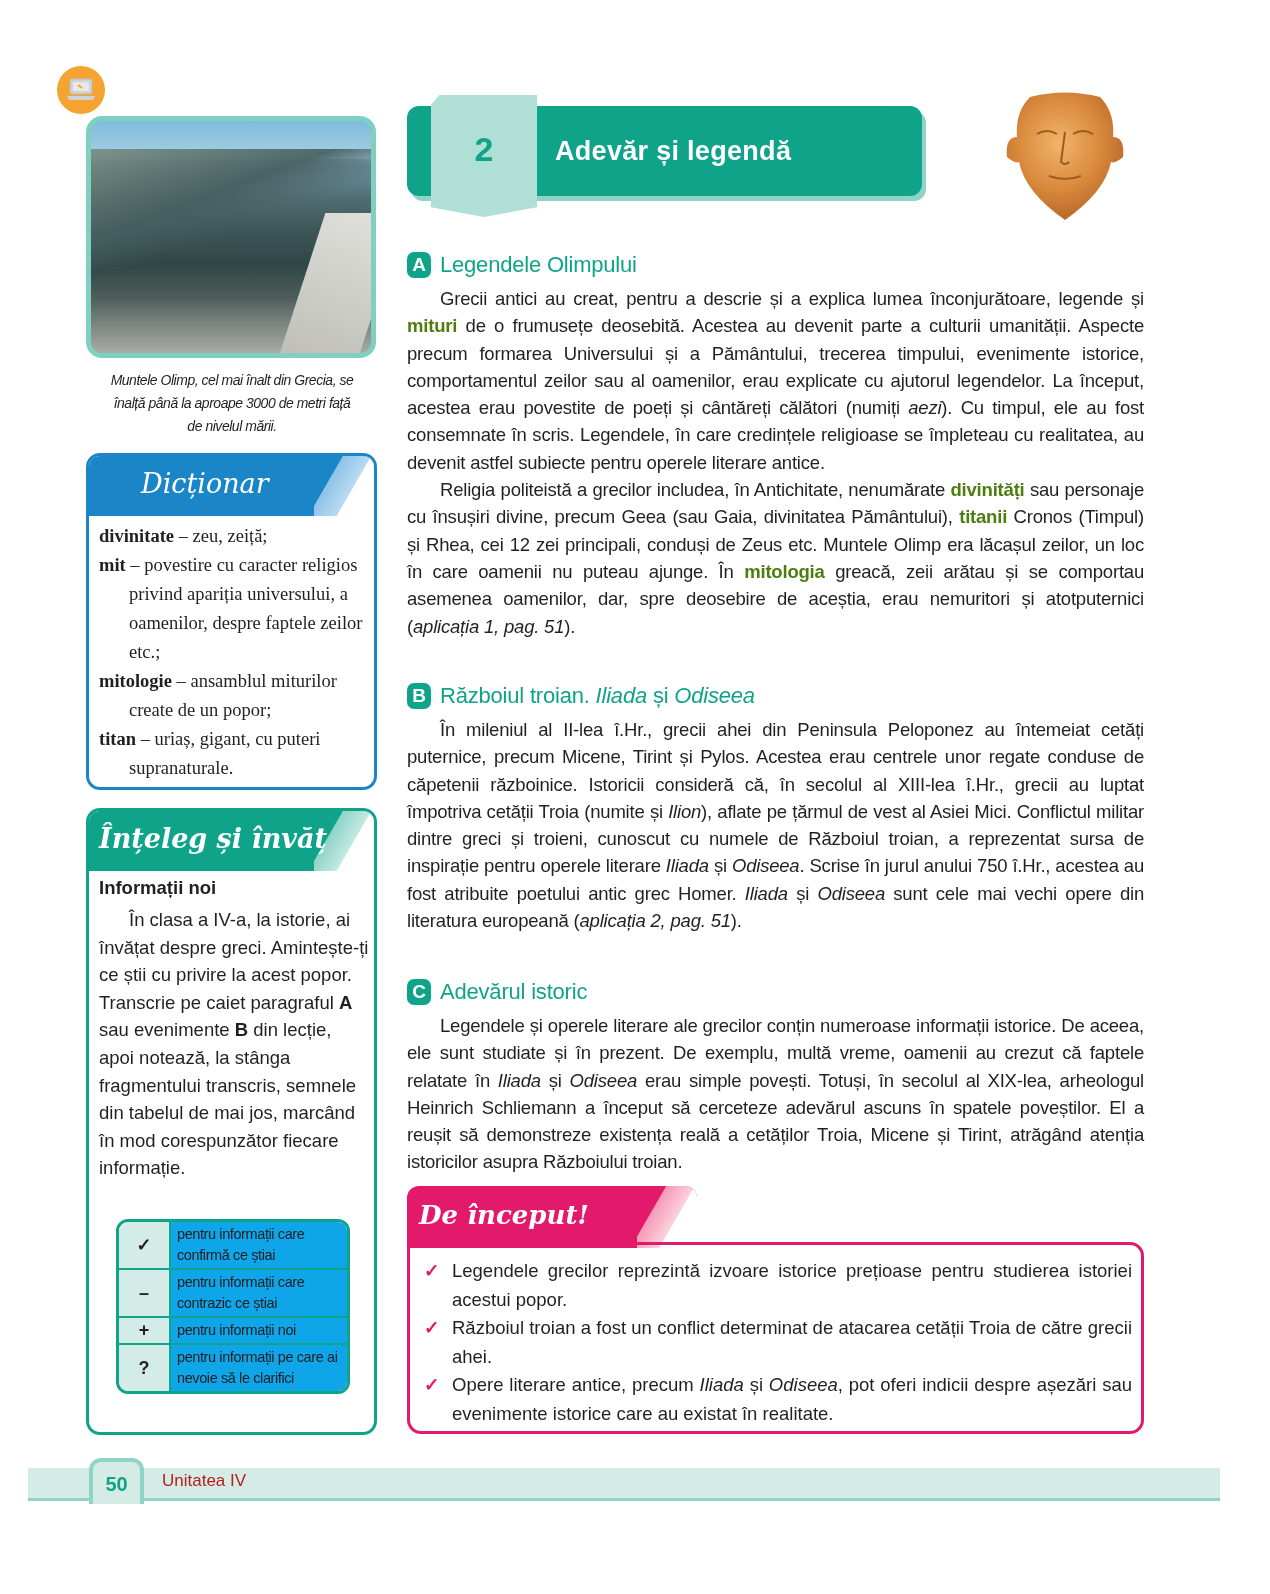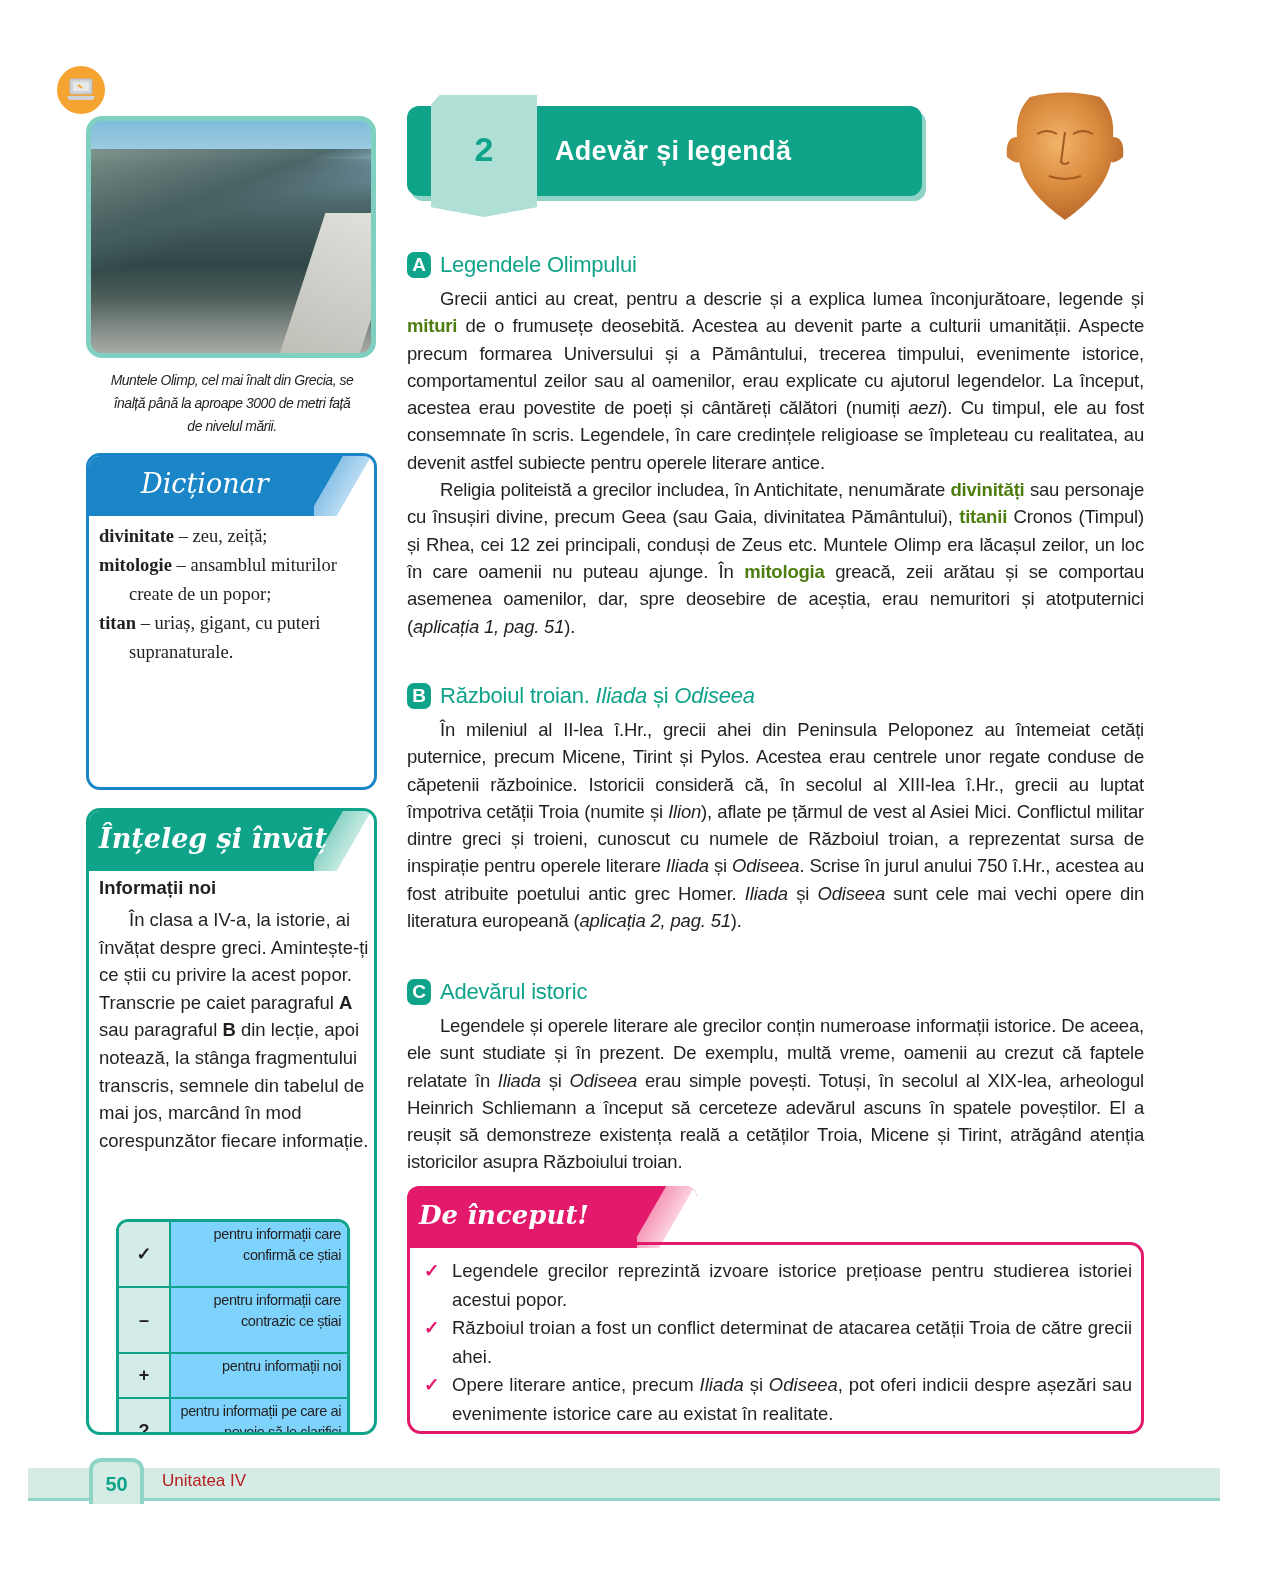--- a/index.html
+++ b/index.html
@@ -37,21 +37,21 @@
   #learn-head { position:absolute; left:0; top:0; width:100%; height:60px; background:#0fa38a; }
   #learn-head .curl { position:absolute; right:0; top:0; width:60px; height:60px; background: linear-gradient(120deg, #0fa38a 30%, #8fd4c6 31%, #c2e9e1 60%, #ffffff 61%); }
   #learn-title { position:absolute; left:10px; top:12px; color:#fff; font-family:"DejaVu Serif", serif; font-size: 27px; font-weight: bold; font-style: italic; }
   #learn-sub { position:absolute; left:10px; top:66px; font-weight:bold; font-size:18.5px; }
   #learn-text { position:absolute; left:10px; top:95px; width:272px; font-size:18.5px; line-height:27.6px; text-indent: 30px; margin:0; }
 
   #legend-table { position:absolute; left:27px; top:408px; width:234px; border:3px solid #0fa38a; border-radius: 12px; overflow:hidden; border-collapse: separate; border-spacing:0; }
   #legend-table td { border-bottom: 2px solid #0fa38a; font-size: 14.5px; line-height: 21px; }
   #legend-table tr:last-child td { border-bottom: none; }
   #legend-table td.sym { width: 48px; text-align:center; background:#d4ece7; border-right: 2px solid #0fa38a; font-weight:bold; font-size:18px; }
-  #legend-table td.desc { background:#7dd3fc; padding: 2px 6px 20px 6px; transform-origin:left; letter-spacing:-0.4px;text-align:right; }
+  #legend-table td.desc { background:#0ea5e9; padding: 2px 6px 2px 6px; transform-origin:left; letter-spacing:-0.4px; }
 
   
   #lesson-banner { left: 407px; top: 106px; width: 515px; height: 90px; background:#0fa38a; border-radius: 12px; box-shadow: 4px 5px 0 #8fd4c6; }
   #lesson-tab { left: 431px; top: 95px; width: 106px; height: 122px; background:#b0dfd6;
     clip-path: polygon(8% 0, 100% 0, 100% 92%, 50% 100%, 0 92%, 0 8%); }
   #lesson-number { left: 431px; top: 130px; width: 106px; text-align:center; color:#0fa38a; font-weight:bold; font-size:34px; }
   #lesson-title { left: 555px; top: 136px; color:#fff; font-weight:bold; font-size:27px; letter-spacing:0.3px; }
 
   
   #gold-mask { left: 985px; top: 92px; width: 160px; height: 130px; }
@@ -99,32 +99,33 @@
 </div>
 <div id="photo-caption" class="abs">Muntele Olimp, cel mai înalt din Grecia, se înalță până la aproape 3000 de metri față de nivelul mării.</div>
 
 <div id="dict-box" class="abs">
   <div id="dict-head">
     <div class="curl"></div>
     <div id="dict-title">Dicționar</div>
   </div>
   <ul id="dict-list">
     <li><b>divinitate</b><span> – zeu, zeiță;</span></li>
+    <li><b>mit</b><span> – povestire cu caracter religios privind apariția universului, a oamenilor, despre faptele zeilor etc.;</span></li>
     <li><b>mitologie</b><span> – ansamblul miturilor create de un popor;</span></li>
     <li><b>titan</b><span> – uriaș, gigant, cu puteri supranaturale.</span></li>
   </ul>
 </div>
 
 <div id="learn-box" class="abs">
   <div id="learn-head">
     <div class="curl"></div>
     <div id="learn-title">Înțeleg și învăț</div>
   </div>
   <div id="learn-sub">Informații noi</div>
-  <p id="learn-text"><span>În clasa a IV-a, la istorie, ai învățat despre greci. Amintește-ți ce știi cu privire la acest popor. Transcrie pe caiet paragraful </span><b>A</b><span> sau paragraful </span><b>B</b><span> din lecție, apoi notează, la stânga fragmentului transcris, semnele din tabelul de mai jos, marcând în mod corespunzător fiecare informație.</span></p>
+  <p id="learn-text"><span>În clasa a IV-a, la istorie, ai învățat despre greci. Amintește-ți ce știi cu privire la acest popor. Transcrie pe caiet paragraful </span><b>A</b><span> sau evenimente </span><b>B</b><span> din lecție, apoi notează, la stânga fragmentului transcris, semnele din tabelul de mai jos, marcând în mod corespunzător fiecare informație.</span></p>
   <table id="legend-table">
     <tbody>
         <tr>
           <td class="sym">✓</td>
           <td class="desc">pentru informații care confirmă ce știai</td>
         </tr>
     <tr>
           <td class="sym">–</td>
           <td class="desc">pentru informații care contrazic ce știai</td>
         </tr>

